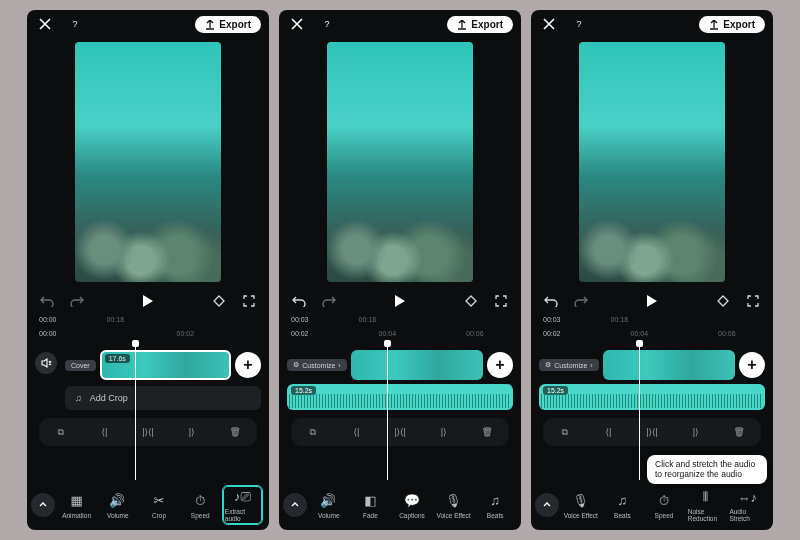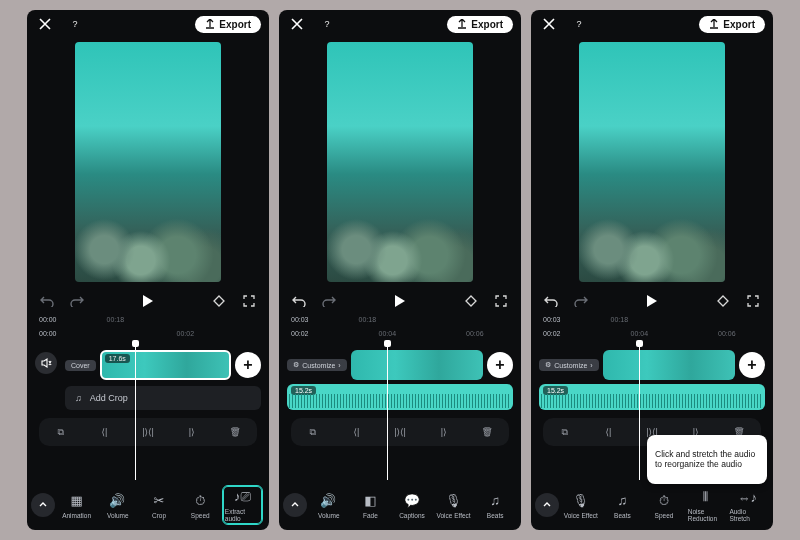--- a/index.html
+++ b/index.html
@@ -41,21 +41,21 @@
     cursor: pointer;
   }
   .export-btn {
     background: #fff;
     color: #111;
     border-radius: 14px;
     padding: 3px 10px;
     font-size: 10px;
     font-weight: 600;
     display: flex;
-    align-items: center;
+    align-items: flex-end;
     gap: 4px;
     cursor: pointer;
   }
   .preview {
     height: 248px;
     display: flex;
     align-items: center;
     justify-content: center;
     padding: 0 30px;
     position: relative;
@@ -253,21 +253,21 @@
   }
   .tooltip{
     position:absolute;
     right:6px;
     bottom:46px;
     width:120px;
     background:#fff;
     color:#111;
     font-size:8.5px;
     line-height:1.25;
-    padding:14px 8px;
+    padding:4px 8px;
     border-radius:8px;
     box-shadow:0 2px 6px rgba(0,0,0,.4);
   }
   .tooltip::after{
     content:"";
     position:absolute;
     bottom:-6px; right:18px;
     border:6px solid transparent;
     border-top-color:#fff;
   }

